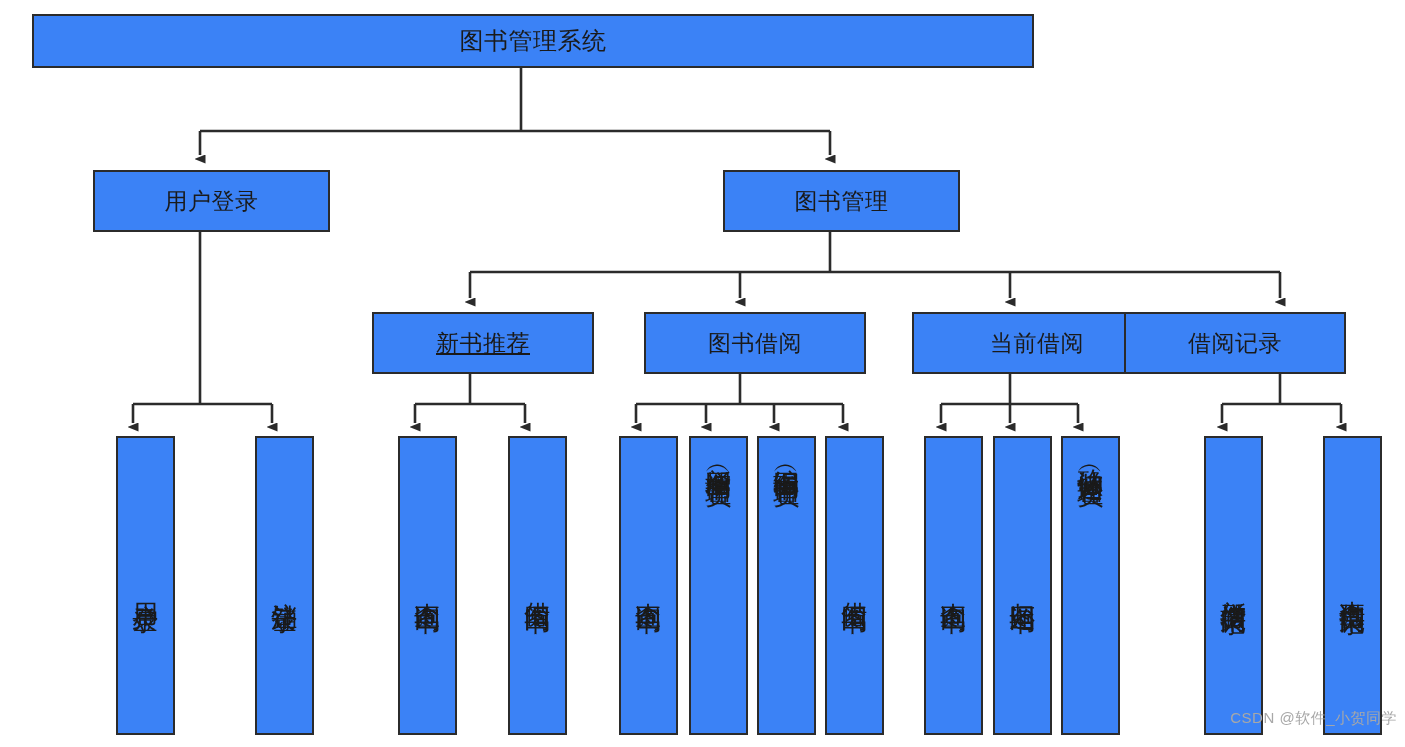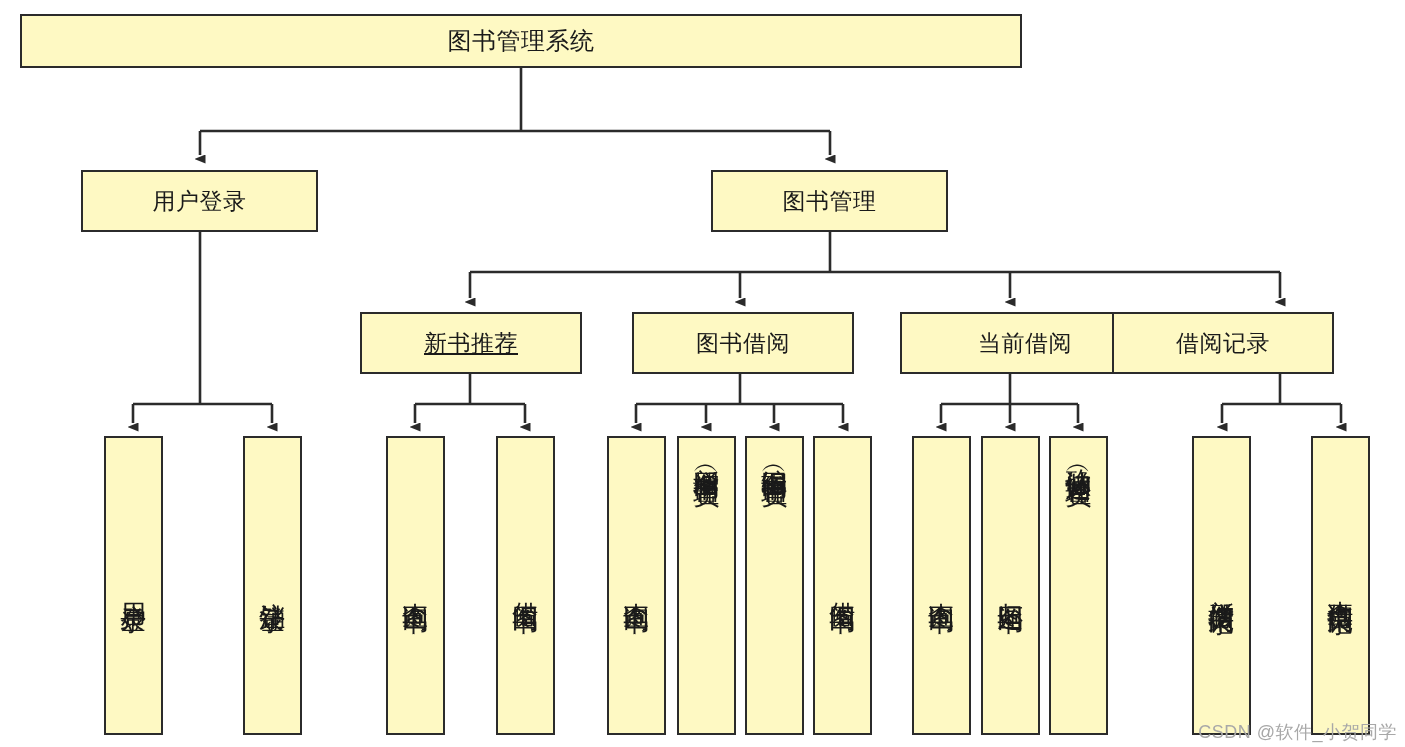--- a/index.html
+++ b/index.html
@@ -22,27 +22,28 @@
     position: absolute;
     left: 0;
     top: 0;
     width: 1405px;
     height: 747px;
     pointer-events: none;
   }
   .node {
     position: absolute;
     box-sizing: border-box;
-    background: #fef9c3;
+    background: #3b82f6;
     border: 2.5px solid #2b2b2b;
     display: flex;
     align-items: center;
     justify-content: center;
     color: #1a1a1a;
     z-index: 2;
+    margin-left: 12px;
   }
   .node .lbl {
     display: block;
     text-align: center;
     line-height: 1.16;
     letter-spacing: 0.5px;
   }
   .node.horiz .lbl {
     font-size: 23px;
     white-space: nowrap;
@@ -62,22 +63,22 @@
   .node.vert.centered {
     align-items: center;
     padding-top: 0;
   }
   #root-node .lbl {
     font-size: 24px;
   }
   #watermark {
     position: absolute;
     right: 8px;
-    bottom: 3px;
-    font-size: 18px;
+    bottom: 19px;
+    font-size: 15px;
     color: #a8a8a8;
     white-space: nowrap;
     z-index: 5;
     letter-spacing: 0.5px;
   }
 </style>
 </head>
 <body>
 
 <div id="diagram-root">

